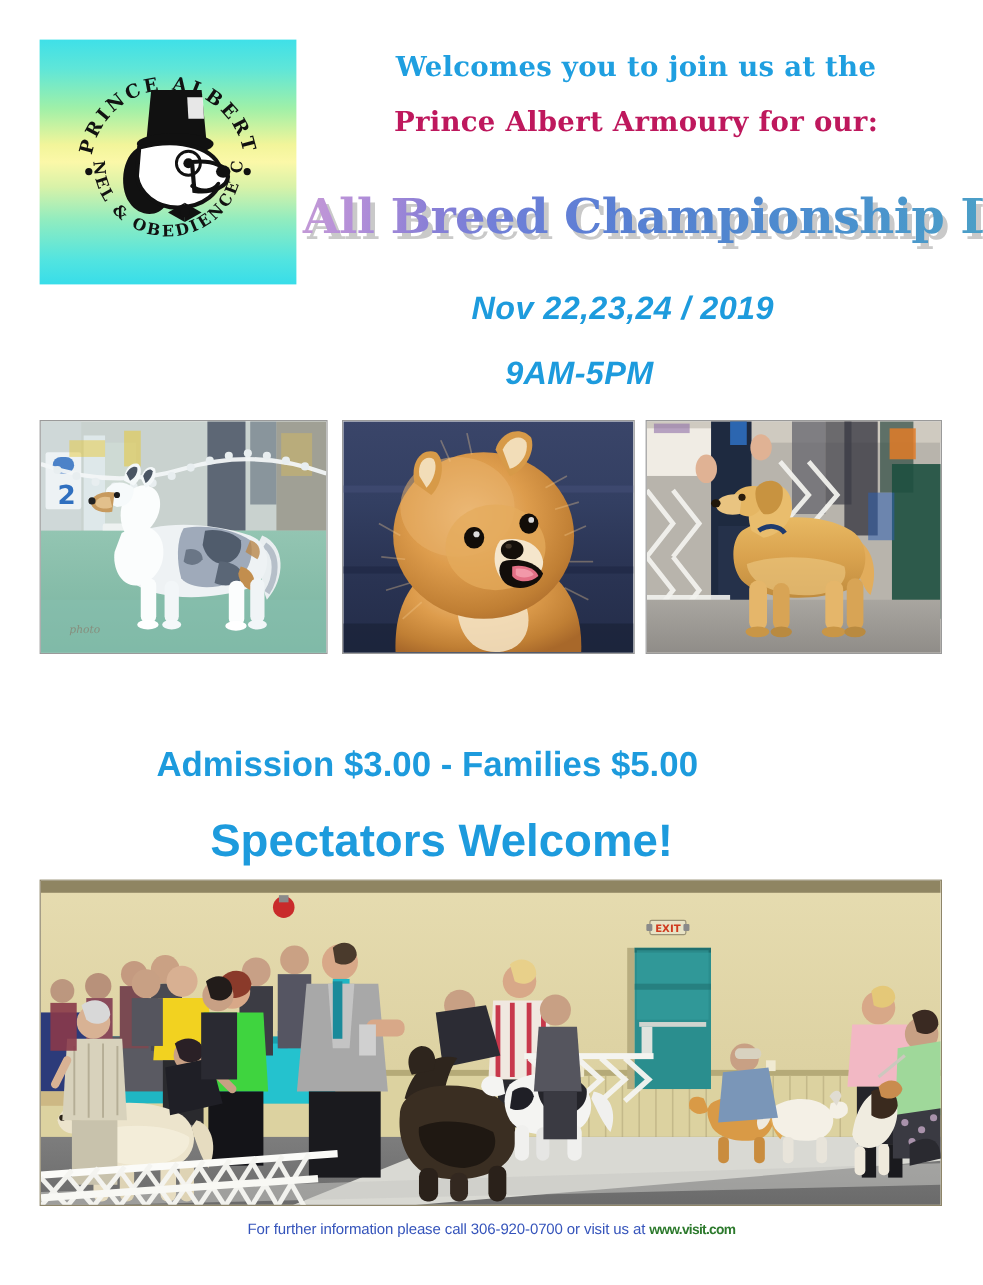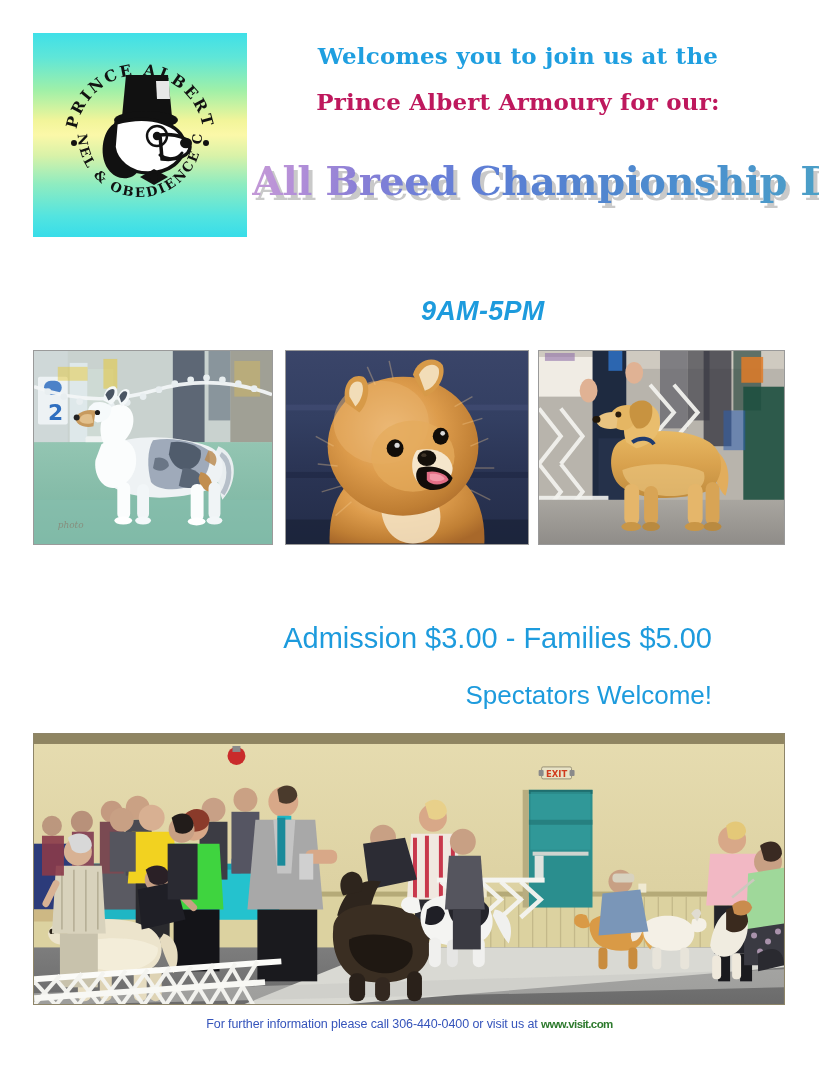--- a/index.html
+++ b/index.html
@@ -22,21 +22,21 @@
   }
   .logo-emblem {
     position: absolute; left: 50%; top: 50%;
     transform: translate(-50%, -50%);
     width: 168px; height: 168px;
   }
   .logo-emblem svg { display: block; width: 168px; height: 168px; }
 
   
   .welcome {
-    position: absolute; left: 288px; top: 33px; width: 460px;
+    position: absolute; left: 300px; top: 33px; width: 460px;
     text-align: center;
     font-family: "DejaVu Serif", serif;
     font-weight: bold;
     font-size: 23px;
     line-height: 46px;
     letter-spacing: 0.2px;
     color: #1f9fe0;
   }
   .welcome .line2 { color: #be185d; }
 
@@ -90,28 +90,28 @@
     overflow: hidden;
     border: 1px solid #9a9a9a;
   }
   .photo.p1 { left: 0px;   width: 240px; }
   .photo.p2 { left: 252px; width: 244px; }
   .photo.p3 { left: 505px; width: 247px; }
   .photo .scene { position: absolute; inset: 0; }
 
   
   .admission, .spectators {
-    position: absolute; width: 712px; text-align: right;
+    position: absolute; width: 712px; text-align: center;
     font-family: "Liberation Sans", sans-serif;
-    font-weight: normal;
+    font-weight: bold;
     color: #1d9bdd;
     white-space: nowrap;
   }
   .admission { top: 622px; font-size: 29px; }
-  .spectators { top: 680px; font-size: 26px; padding-left: 24px; }
+  .spectators { top: 680px; font-size: 38px; padding-left: 24px; }
 
   
   .big-photo {
     position: absolute; left: 33px; top: 733px; width: 752px; height: 272px;
     overflow: hidden; border: 1px solid #8e8569; text-decoration: underline;
   }
   .big-photo .scene { position: absolute; inset: 0; }
 
   
   .footer {
@@ -183,20 +183,21 @@
     <div class="line2">Prince Albert Armoury for our:</div>
   </div>
 
   <div class="show-title">
     <span class="wrap">
       <span class="shadow">All Breed Championship Dog Show</span>
       <span class="fill">All Breed Championship Dog Show</span>
     </span>
   </div>
 
+  <div class="date-line">Nov 22,23,24 / 2019</div>
   <div class="time-line">9AM-5PM</div>
 
   <div class="strip">
 
     <div class="photo p1">
       <svg class="scene" viewBox="0 0 240 195" preserveAspectRatio="none" xmlns="http://www.w3.org/2000/svg">
         <defs>
           <linearGradient id="p1bg" x1="0" y1="0" x2="0" y2="1">
             <stop offset="0" stop-color="#cfd6cf"></stop>
               <stop offset="0.45" stop-color="#b9c9bd"></stop>
@@ -762,16 +763,16 @@
           <path d="M132 272 L158 233"></path>
           <path d="M154 272 L180 231"></path>
         <path d="M176 272 L202 230"></path>
           <path d="M198 272 L224 228"></path>
       </g>
       <rect x="0" y="262" width="232" height="6" fill="#f8f8f4" transform="rotate(-4 0 262)"></rect>
     </svg>
   </div>
 
   <div class="footer">
-    <span>For further information please call 306-440-0400 or visit us at </span><span class="url">www.visit.com</span>
+    <span>For further information please call 306-920-0700 or visit us at </span><span class="url">www.visit.com</span>
   </div>
 
 </div>
 
 </body></html>

